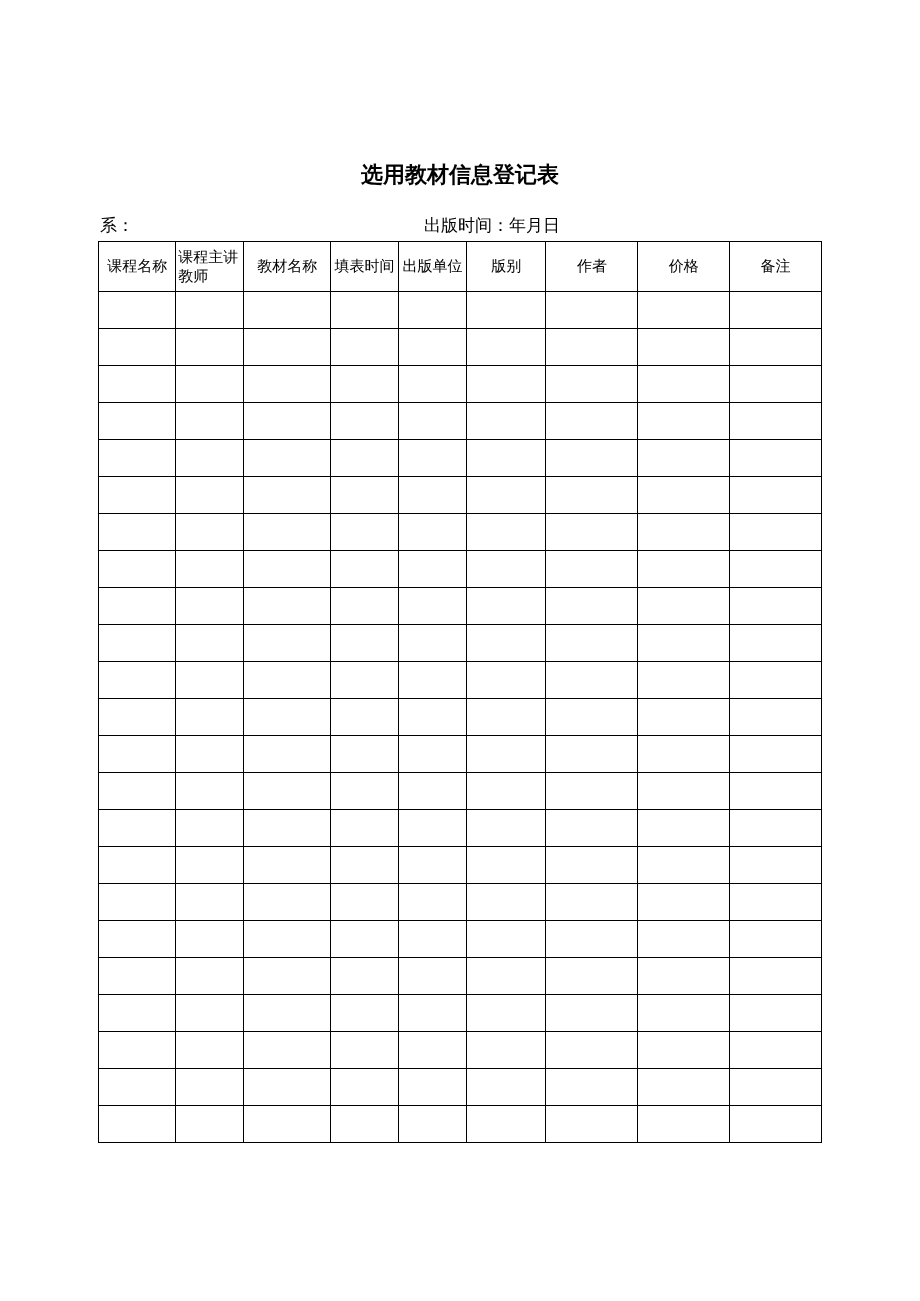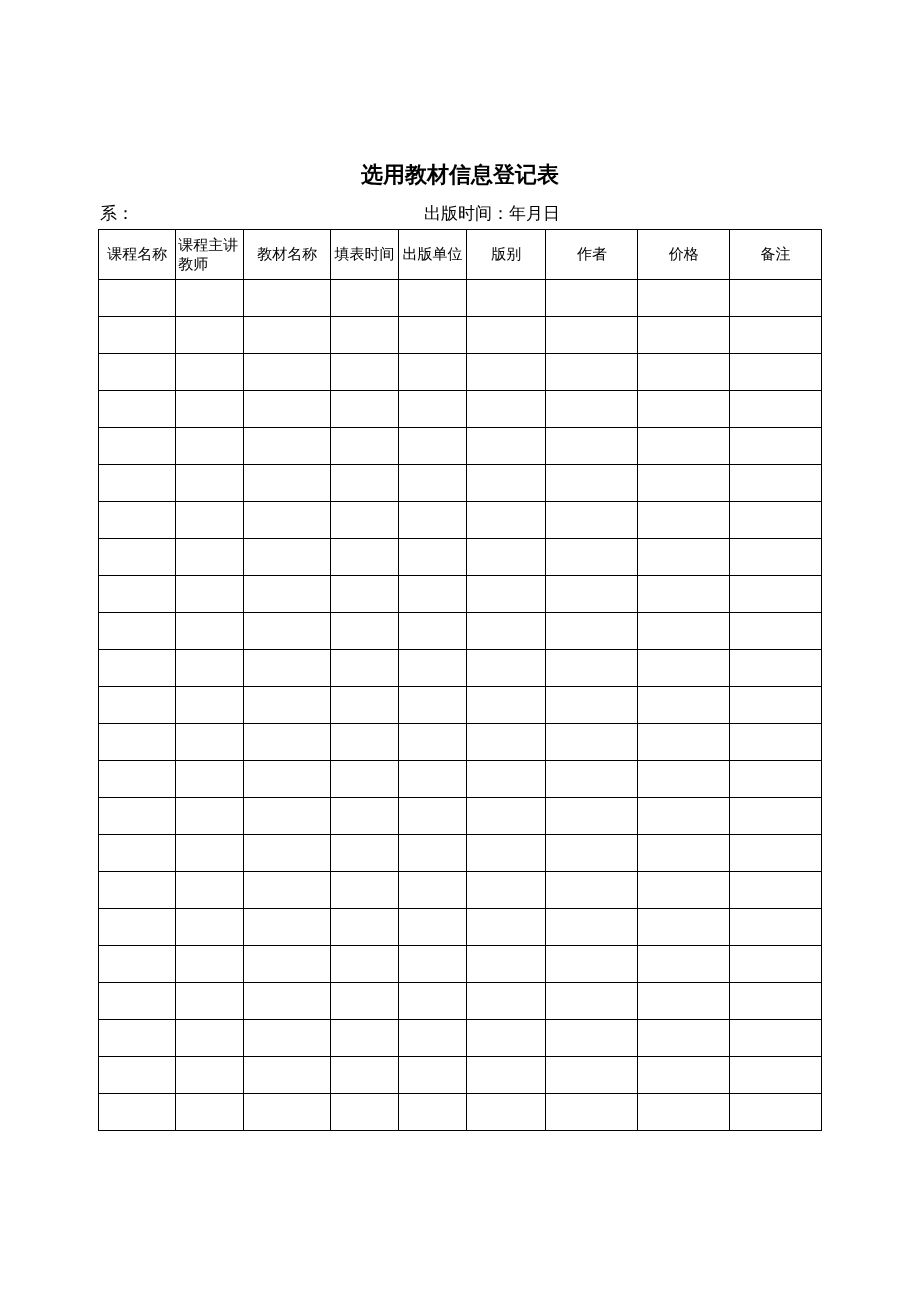--- a/index.html
+++ b/index.html
@@ -8,21 +8,21 @@
       height: 1301px;
       background: #ffffff;
       font-family: "SimSun", "宋体", serif;
       color: #000000;
       padding: 160px 98px 0 98px;
     }
     .title {
       text-align: center;
       font-size: 22px;
       font-weight: bold;
-      margin-bottom: 12px;
+      margin-bottom: 24px;
       font-family: "SimHei", "黑体", sans-serif;
     }
     .meta-row {
       display: flex;
       font-size: 17px;
       margin-bottom: 4px;
       padding: 0 2px;
     }
     .meta-left {
       flex: 0 0 auto;

